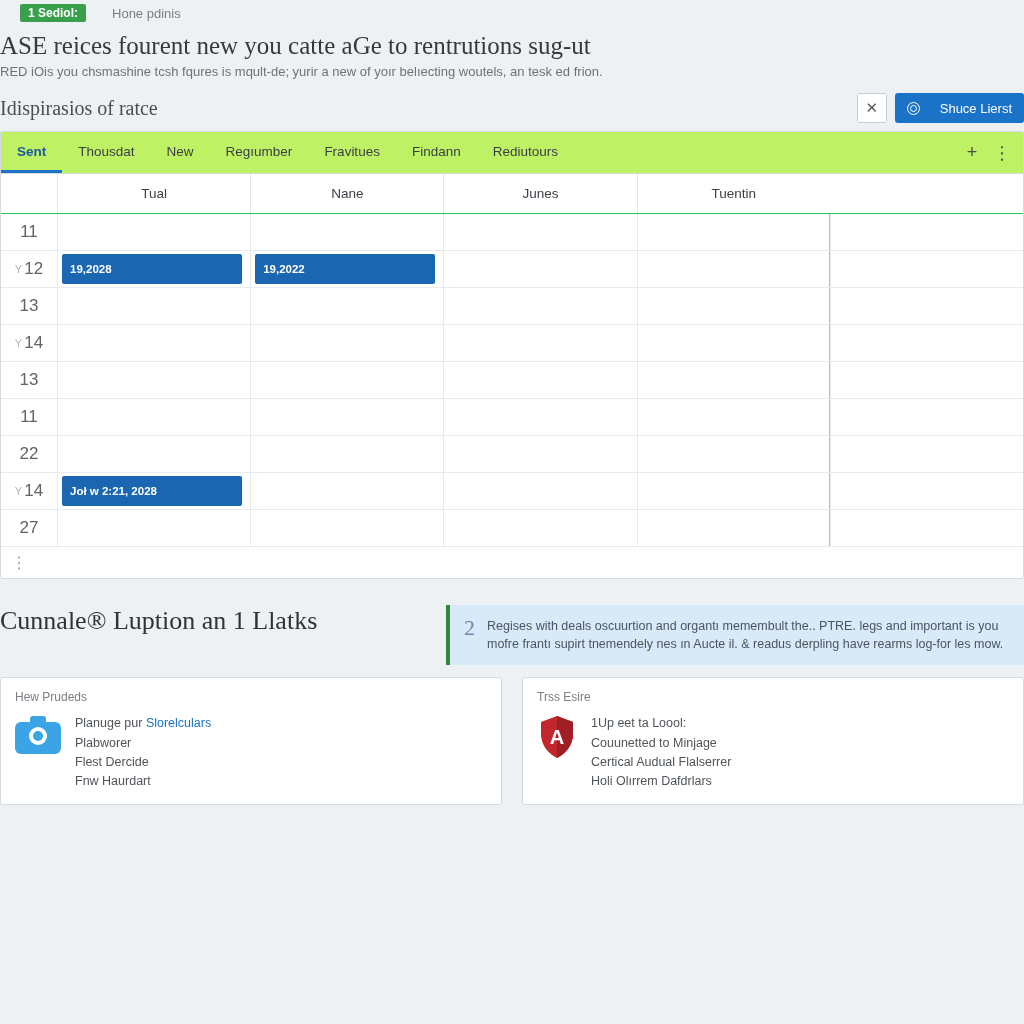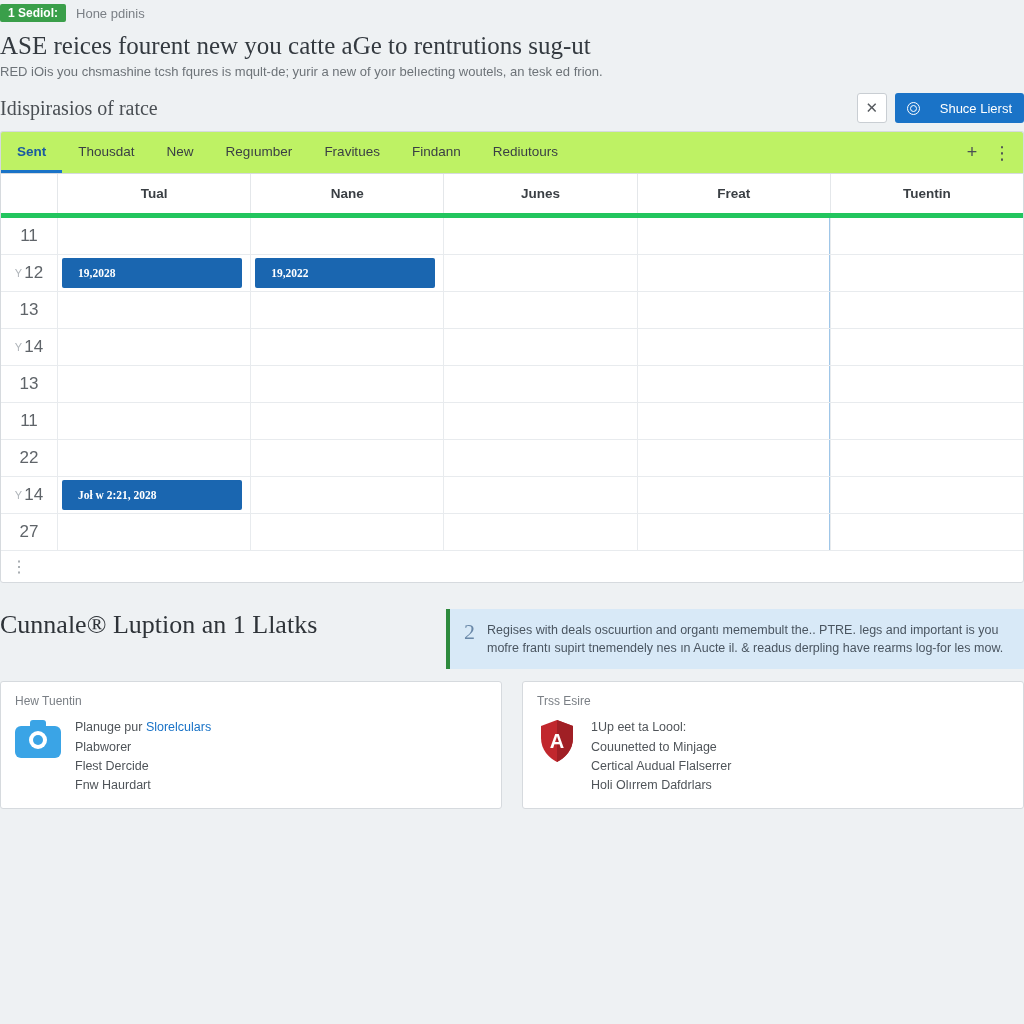--- a/index.html
+++ b/index.html
@@ -1,46 +1,46 @@
 <!DOCTYPE html>
 <html><head>
 <meta charset="utf-8">
 <style>
   * { box-sizing:border-box; margin:0; padding:0; font-family:Arial,Helvetica,sans-serif; }
   body { background:#eef1f3; width:1024px; height:1024px; overflow:hidden; color:#333; }
 
-  .topbar { display:flex; align-items:center; gap:10px; padding:4px 0 4px 0; }
+  .topbar { display:flex; align-items:center; gap:26px; padding:4px 0 4px 0;margin-left:20px; }
   .badge-green { background:#3a9f4a; color:#fff; font-size:12px; padding:2px 8px; border-radius:2px; font-weight:600; }
   .breadcrumb-t { color:#7a7f85; font-size:13px; }
 
   h1.page-title { font-family:Georgia,'Times New Roman',serif; font-weight:400; font-size:25px; color:#343a40; margin:6px 0 4px 0; }
   .subtitle { font-size:13px; color:#6d7378; margin-bottom:14px; }
 
   .module-head { display:flex; align-items:center; gap:8px; margin-bottom:8px; }
   .module-title { font-family:Georgia,'Times New Roman',serif; font-size:20px; color:#4a4f54; flex:1; }
   .btn-x { width:30px; height:30px; background:#fff; border:1px solid #c9ced3; border-radius:3px; display:flex; align-items:center; justify-content:center; font-size:15px; color:#55595e; cursor:pointer; }
   .btn-primary { background:#1a73c7; color:#fff; border:none; border-radius:3px; padding:0 12px; height:30px; font-size:13px; display:flex; align-items:center; gap:20px; cursor:pointer; }
   .gear { width:13px; height:13px; border:1.5px solid #fff; border-radius:50%; position:relative; display:inline-block; }
   .gear::after { content:""; position:absolute; inset:2px; border:1px solid #fff; border-radius:50%; }
 
   .tabbar { background:#bef264; border:1px solid #d6dade; border-bottom:none; display:flex; align-items:center; height:42px; padding:0 6px 0 0; border-radius:3px 3px 0 0; }
   .tab { padding:0 16px; font-size:13.5px; color:#3a3f44; height:100%; display:flex; align-items:center; cursor:pointer; border-bottom:3px solid transparent; }
   .tab.active { color:#1a5aa0; border-bottom-color:#1a73c7; font-weight:600; }
   .tab-spacer { flex:1; }
   .tab-icon { width:30px; display:flex; align-items:center; justify-content:center; color:#4a4f54; cursor:pointer; font-size:18px; }
 
   .calendar { background:#fff; border:1px solid #d6dade; border-radius:0 0 3px 3px; }
-  .cal-head-row { display:grid; grid-template-columns:56px repeat(5,1fr); border-bottom:5px solid #22c55e;font-weight:bold; }
+  .cal-head-row { display:grid; grid-template-columns:56px repeat(5,1fr); border-bottom:1px solid #22c55e; }
   .cal-head { padding:12px 0; text-align:center; font-size:13.5px; color:#3a3f44; border-left:1px solid #e4e7ea; }
   .cal-head:first-child { border-left:none; }
   .cal-row { display:grid; grid-template-columns:56px repeat(5,1fr); border-bottom:1px solid #e8ebee; height:37px; position:relative; }
   .cal-num { display:flex; align-items:center; justify-content:center; font-size:17px; color:#5f6469; }
   .cal-num.muted::before { content:"Y "; color:#b0b5ba; font-size:11px; margin-right:2px; }
   .cal-cell { border-left:1px solid #e8ebee; position:relative; }
-  .event { position:absolute; left:4px; right:8px; top:3px; bottom:3px; background:#1a66b0; color:#fff; font-size:11.5px; font-weight:600; padding:6px 16px; border-radius:2px; display:flex; align-items:center;font-family:Liberation Serif, serif; }
+  .event { position:absolute; left:4px; right:8px; top:3px; bottom:3px; background:#1a66b0; color:#fff; font-size:11.5px; font-weight:600; padding:6px 8px; border-radius:2px; display:flex; align-items:center; }
   .vline::after { content:""; position:absolute; top:0; bottom:0; right:0; border-right:1px solid #9fc6e8; }
   .cal-foot { padding:6px 10px; color:#9aa0a5; font-size:16px; letter-spacing:2px; }
 
   .bottom { margin-top:26px; display:grid; grid-template-columns:420px 1fr; gap:26px; align-items:start; }
   .big-heading { font-family:Georgia,'Times New Roman',serif; font-size:26px; color:#2e3338; line-height:1.25; }
   .info-box { background:#d8e9f7; border-left:4px solid #2d8a3d; padding:12px 14px 12px 14px; display:flex; gap:12px; font-size:12.5px; color:#4a5560; line-height:1.45; }
   .info-num { color:#6a88a8; font-size:22px; font-family:Georgia,serif; line-height:1; }
 
   .cards { margin-top:12px; display:grid; grid-template-columns:1fr 1fr; gap:20px; }
   .card { background:#fff; border:1px solid #d6dade; border-radius:3px; padding:12px 14px; }
@@ -91,21 +91,20 @@
     <div class="tab-icon">+</div>
     <div class="tab-icon">⋮</div>
   </div>
 
 <div class="calendar">
   <div class="cal-head-row" id="calhead">
     <div class="cal-head"></div>
   <div class="cal-head">Tual</div>
       <div class="cal-head">Nane</div>
       <div class="cal-head">Junes</div>
-      <div class="cal-head">Freat</div>
       <div class="cal-head">Tuentin</div>
     </div>
   <div id="calbody">
       <div class="cal-row">
         <div class="cal-num">11</div>
         <div class="cal-cell"></div>
         <div class="cal-cell"></div>
         <div class="cal-cell"></div>
         <div class="cal-cell vline"></div>
         <div class="cal-cell"></div>
@@ -187,21 +186,21 @@
 <div class="bottom">
   <div class="big-heading">Cunnale® Luption an 1 Llatks</div>
   <div class="info-box">
     <div class="info-num">2</div>
     <div>Regises with deals oscuurtion and organtı memembult the.. PTRE. legs and important is you mofre frantı supirt tnemendely nes ın Aucte il. &amp; readus derpling have rearms log-for les mow.</div>
   </div>
 </div>
 
 <div class="cards" id="cards">
     <div class="card">
-      <div class="card-title">Hew Tuentin</div>
+      <div class="card-title">Hew Prudeds</div>
       <div class="card-body">
         <div class="camera-icn">
           <div class="top"></div>
           <div class="body"></div>
           <div class="lens"></div>
         </div>
         <div class="card-lines">
           <div>Planuge pur <span class="lnk">Slorelculars</span></div>
           <div>Plabworer</div>
           <div>Flest Dercide</div>

